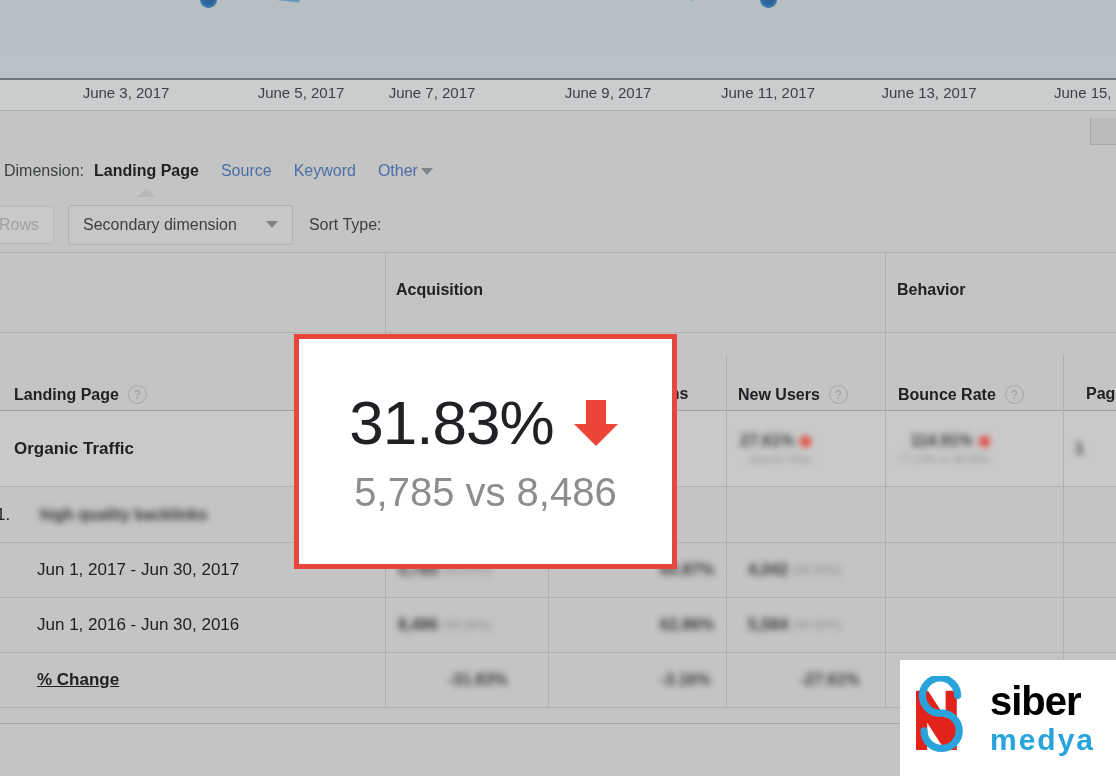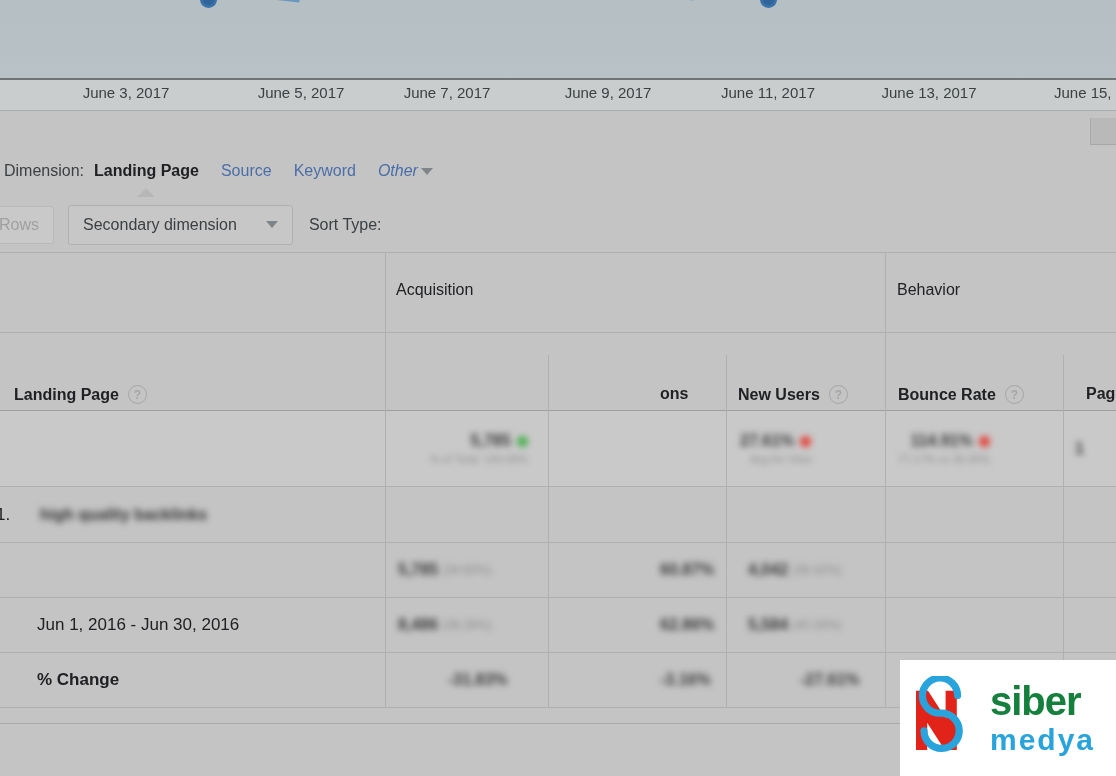--- a/index.html
+++ b/index.html
@@ -96,21 +96,21 @@
     font-size: 16px; color: #3c4043; margin-right: 10px;
   }
   #dimension-row .dim-active {
     font-size: 16px; font-weight: bold; color: #202124;
     margin-right: 22px;
     position: relative;
   }
   #dimension-row .dim-link {
     font-size: 16px; color: #4a6ea9; margin-right: 22px; cursor: pointer;
   }
-  #dimension-row .dim-other { margin-right: 4px; font-style: italic; }
+  #dimension-row .dim-other { margin-right: 4px; }
   .caret-down {
     display:inline-block;
     width: 0; height: 0;
     border-left: 6px solid transparent;
     border-right: 6px solid transparent;
     border-top: 7px solid #7f8488;
     vertical-align: middle;
     margin-left: 3px;
   }
   #active-arrow {
@@ -165,21 +165,21 @@
     background: #c4c4c4;
   }
   .hdr-group-row {
     position: relative;
     height: 80px;
     border-bottom: 1px solid #b0b0b0;
   }
   .hdr-group {
     position: absolute;
     top: 28px;
-    font-size: 16px; font-weight: normal; color: #202124;
+    font-size: 16px; font-weight: bold; color: #202124;
   }
   .vline {
     position: absolute;
     width: 1px;
     background: #b0b0b0;
   }
   .hdr-col-row {
     position: relative;
     height: 78px;
     border-bottom: 1px solid #9e9e9e;
@@ -291,21 +291,21 @@
     padding-left: 8px;
     z-index: 50;
   }
   #logo .mark { width: 80px; height: 84px; flex: none; }
   #logo .words {
     display: flex; flex-direction: column;
     margin-left: 2px;
     line-height: 1;
   }
   #logo .siber {
-    color: #15803d;
+    color: #000000;
     font-size: 40px;
     font-weight: bold;
     letter-spacing: -1px;
   }
   #logo .medya {
     color: #29a3dc;
     font-size: 30px;
     font-weight: bold;
     letter-spacing: 2px;
     margin-top: 4px;
@@ -328,21 +328,21 @@
     <div class="chart-line" style="left:120px; width:180px; transform:rotate(6deg);"></div>
     <div class="chart-marker" style="left:200px;"></div>
     <div class="chart-line" style="left:690px; width:170px; transform:rotate(-5deg);"></div>
     <div class="chart-marker" style="left:760px;"></div>
   </div>
 
   <div id="date-axis">
     <div class="ticks">
       <span class="tick" style="left:126px;">June 3, 2017</span>
       <span class="tick" style="left:301px;">June 5, 2017</span>
-      <span class="tick" style="left:447px;">June 7, 2017</span>
+      <span class="tick" style="left:432px;">June 7, 2017</span>
       <span class="tick" style="left:608px;">June 9, 2017</span>
       <span class="tick" style="left:768px;">June 11, 2017</span>
       <span class="tick" style="left:929px;">June 13, 2017</span>
       <span class="tick" style="left:1089px;">June 15, 2</span>
     </div>
   </div>
 
   <div id="axis-gap"></div>
   <div id="scroll-notch"></div>
 
@@ -403,20 +403,21 @@
         <span>Page</span>
       </span>
     </div>
 
     <div class="row total">
       <div class="vline" style="left:385px; top:0; height:76px;"></div>
       <div class="vline" style="left:548px; top:0; height:76px;"></div>
       <div class="vline" style="left:726px; top:0; height:76px;"></div>
       <div class="vline" style="left:885px; top:0; height:76px;"></div>
       <div class="vline" style="left:1063px; top:0; height:76px;"></div>
+      <span class="cell-label bold" style="left:14px;">Organic Traffic</span>
 
       <span class="num-stack" style="left:430px;">
         <span class="main">
           <span>5,785</span>
           <span class="dot up"></span>
         </span>
         <span class="sub">% of Total: 100.00%</span>
       </span>
 
       <span class="num-stack" style="left:740px;">
@@ -449,20 +450,21 @@
       <span class="cell-label" style="left:-4px;">1.</span>
       <span class="cell-label blur-text" style="left:40px;">high quality backlinks</span>
     </div>
 
     <div class="row cmp">
       <div class="vline" style="left:385px; top:0; height:55px;"></div>
       <div class="vline" style="left:548px; top:0; height:55px;"></div>
       <div class="vline" style="left:726px; top:0; height:55px;"></div>
       <div class="vline" style="left:885px; top:0; height:55px;"></div>
       <div class="vline" style="left:1063px; top:0; height:55px;"></div>
+      <span class="cell-label" style="left:37px;">Jun 1, 2017 - Jun 30, 2017</span>
       <span class="blur-num" style="left:398px;">
         <span>5,785</span>&nbsp;<span class="sub">(34.63%)</span>
       </span>
       <span class="blur-num" style="left:660px;">
         <span>60.87%</span>
       </span>
       <span class="blur-num" style="left:748px;">
         <span>4,042</span>&nbsp;<span class="sub">(38.42%)</span>
       </span>
     </div>
@@ -484,36 +486,45 @@
         <span>5,584</span>&nbsp;<span class="sub">(40.33%)</span>
       </span>
     </div>
 
     <div class="row cmp">
       <div class="vline" style="left:385px; top:0; height:55px;"></div>
       <div class="vline" style="left:548px; top:0; height:55px;"></div>
       <div class="vline" style="left:726px; top:0; height:55px;"></div>
       <div class="vline" style="left:885px; top:0; height:55px;"></div>
       <div class="vline" style="left:1063px; top:0; height:55px;"></div>
-      <span class="cell-label bold" style="left:37px;">% Change</span>
+      <span class="cell-label bold" style="left:37px;text-decoration:underline;">% Change</span>
       <span class="blur-num" style="left:448px;">
         <span>-31.83%</span>
       </span>
       <span class="blur-num" style="left:660px;">
         <span>-3.16%</span>
       </span>
       <span class="blur-num" style="left:800px;">
         <span>-27.61%</span>
       </span>
     </div>
 
   </div>
 
   <div id="bottom-fill"></div>
 
+  <div id="callout">
+    <div class="big">
+      <span>31.83%</span>
+      <svg width="52" height="54" viewBox="0 0 52 54">
+        <path d="M16 4 h20 v24 h12 L26 50 L4 28 h12 z" fill="#ee4337"></path>
+      </svg>
+    </div>
+    <div class="sub">5,785 vs 8,486</div>
+  </div>
 
   <div id="logo">
     <svg class="mark" viewBox="0 0 100 104">
       <path d="M10 92 V18 h15 l22 34 V18 h14 v74 H46 L24 58 v34 z" fill="#e2231a"></path>
       <path d="M62 24 a22 22 0 1 0 -21 22 a22 22 0 1 1 -21 22" fill="none" stroke="#29a3dc" stroke-width="9" stroke-linecap="round"></path>
     </svg>
     <div class="words">
       <span class="siber">siber</span>
       <span class="medya">medya</span>
     </div>

